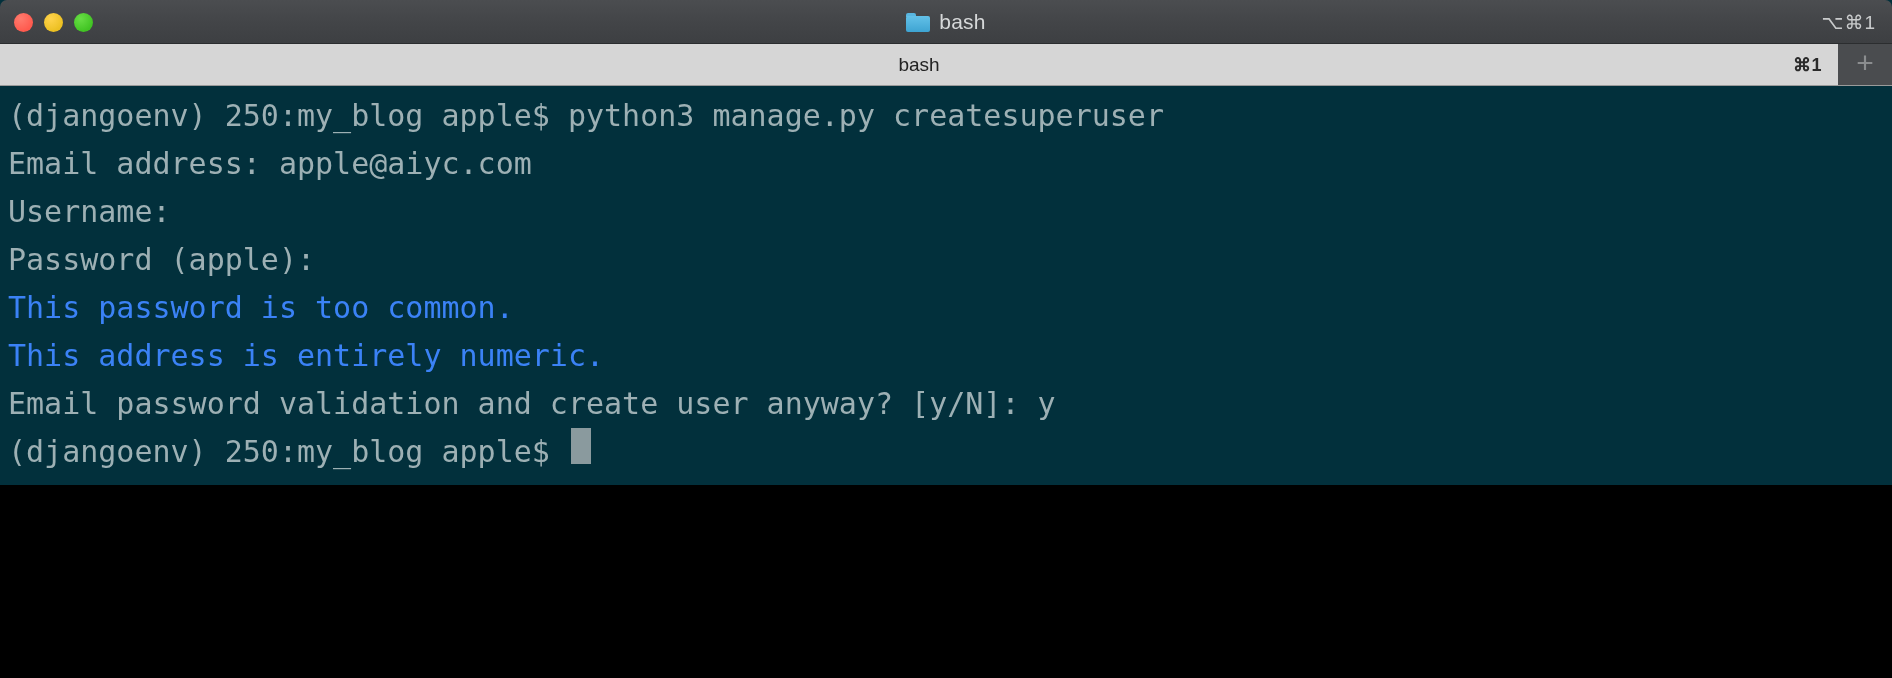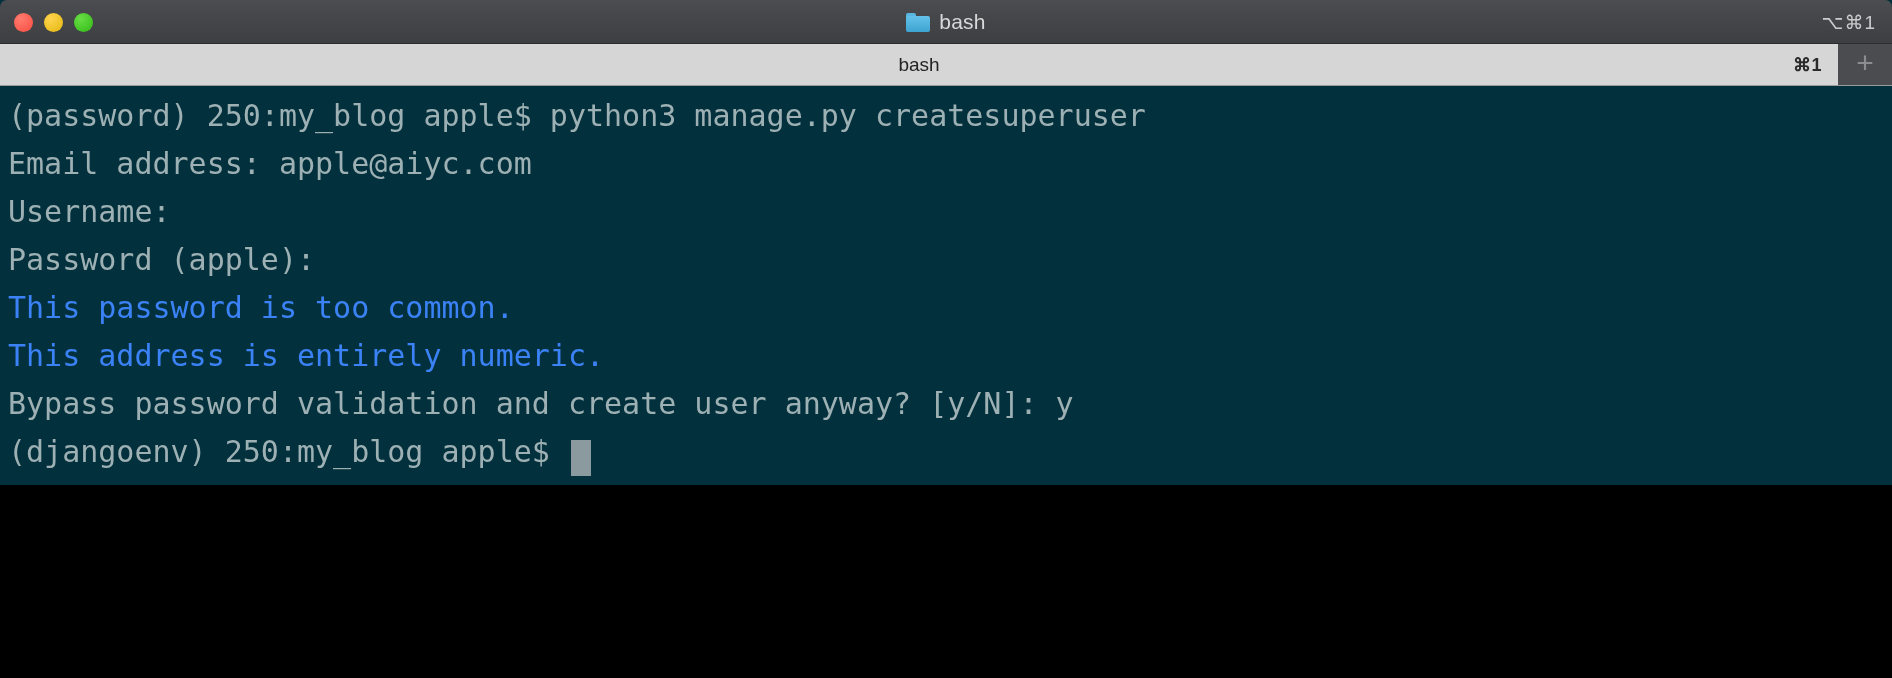--- a/index.html
+++ b/index.html
@@ -167,21 +167,21 @@
     color: #9db0b4;
     white-space: pre;
     letter-spacing: 0px;
     height: 48px;
   }
   .term-line.err {
     color: #3b82f6;
   }
   .cursor-line {
     display: flex;
-    align-items: flex-end;
+    align-items: flex-start;
     height: 48px;
   }
   .cursor-block {
     display: inline-block;
     width: 20px;
     height: 36px;
     background: #8a9a9e;
     margin-left: 3px;
     vertical-align: middle;
   }
@@ -211,26 +211,26 @@
 
   <div class="tabbar">
     <div class="tab">
       <span class="tab-label">bash</span>
       <span class="tab-shortcut">⌘1</span>
     </div>
     <div class="newtab-button">+</div>
   </div>
 
   <div class="terminal">
-    <div class="term-line">(password) 250:my_blog apple$ python3 manage.py createsuperuser</div>
+    <div class="term-line">(djangoenv) 250:my_blog apple$ python3 manage.py createsuperuser</div>
     <div class="term-line">Email address: apple@aiyc.com</div>
     <div class="term-line">Username:</div>
     <div class="term-line">Password (apple):</div>
     <div class="term-line err">This password is too common.</div>
     <div class="term-line err">This address is entirely numeric.</div>
-    <div class="term-line">Bypass password validation and create user anyway? [y/N]: y</div>
+    <div class="term-line">Email password validation and create user anyway? [y/N]: y</div>
     <div class="cursor-line">
       <span class="term-line">(djangoenv) 250:my_blog apple$ </span>
       <span class="cursor-block"></span>
     </div>
   </div>
 
 </div>
 
 </body></html>

